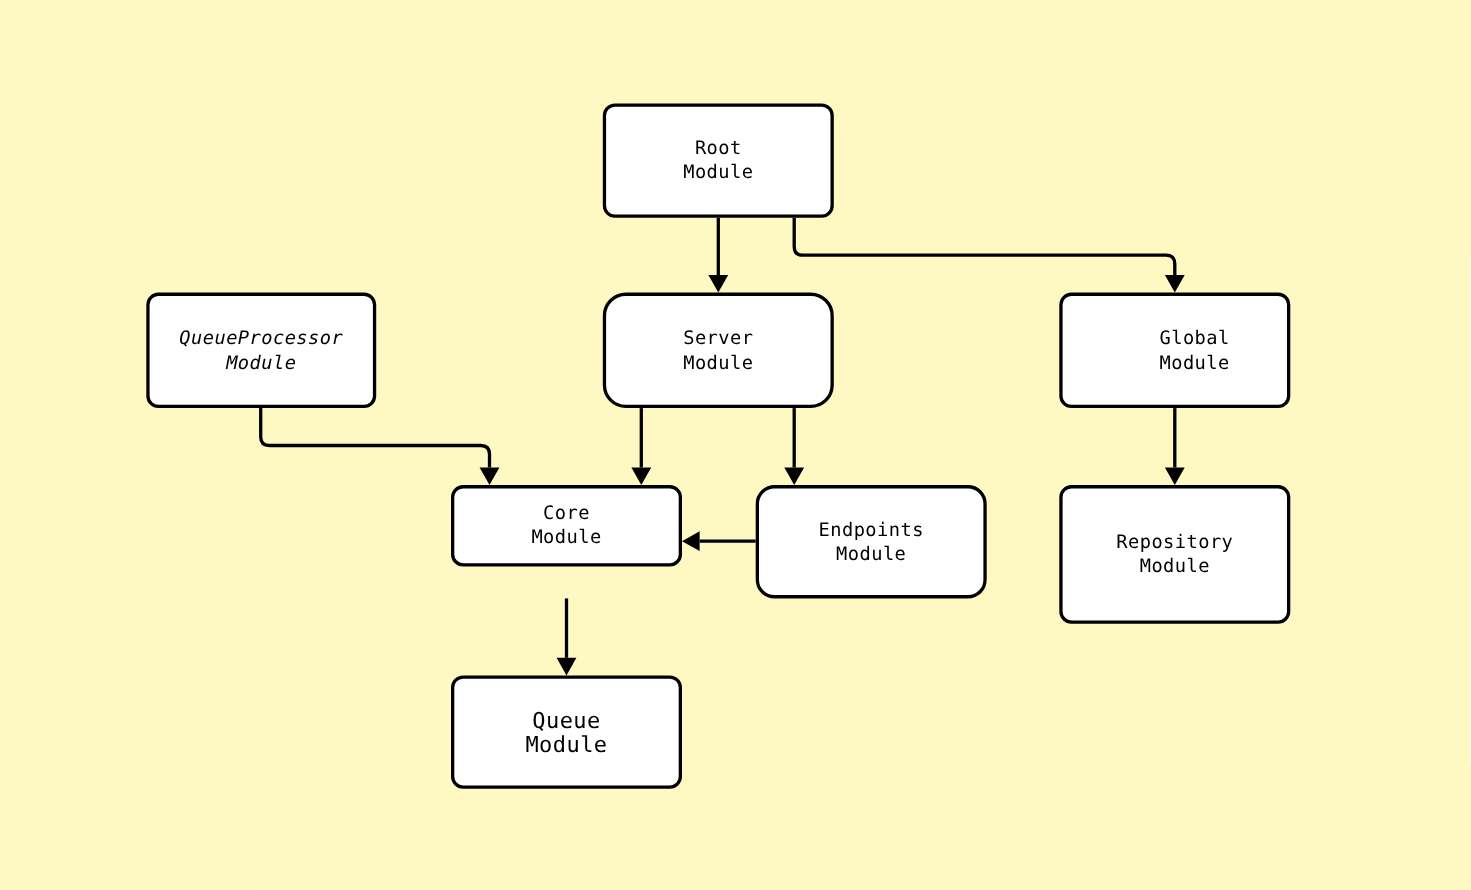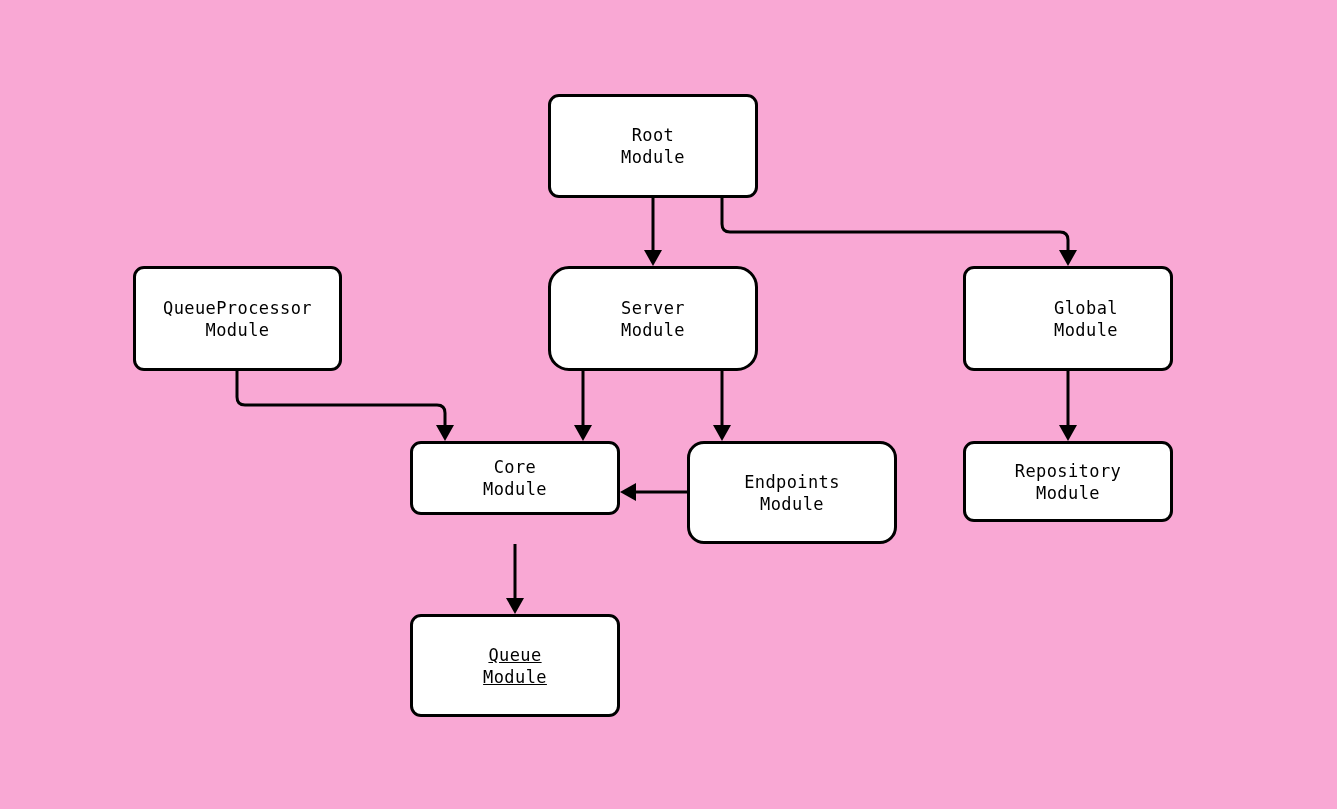--- a/index.html
+++ b/index.html
@@ -43,21 +43,21 @@
     z-index: 2;
   }
   .node-line {
     display: block;
     white-space: pre;
   }
 </style>
 </head>
 <body>
 
-<div id="canvas" style="background: #f9a8d4;">
+<div id="canvas" style="background: #fef9c3;">
   <svg id="edge-layer" viewBox="0 0 1337 809" xmlns="http://www.w3.org/2000/svg">
       <path d="M 653 198 L 653 250" fill="none" stroke="#000000" stroke-width="3" stroke-linecap="butt"></path>
       <polygon points="644,250 662,250 653,266" fill="#000000"></polygon>
       <path d="M 722 198 L 722 224 Q 722 232 730 232 L 1060 232 Q 1068 232 1068 240 L 1068 250" fill="none" stroke="#000000" stroke-width="3" stroke-linecap="butt"></path>
       <polygon points="1059,250 1077,250 1068,266" fill="#000000"></polygon>
       <path d="M 237 371 L 237 397 Q 237 405 245 405 L 437 405 Q 445 405 445 413 L 445 425" fill="none" stroke="#000000" stroke-width="3" stroke-linecap="butt"></path>
       <polygon points="436,425 454,425 445,441" fill="#000000"></polygon>
       <path d="M 583 371 L 583 425" fill="none" stroke="#000000" stroke-width="3" stroke-linecap="butt"></path>
       <polygon points="574,425 592,425 583,441" fill="#000000"></polygon>
       <path d="M 722 371 L 722 425" fill="none" stroke="#000000" stroke-width="3" stroke-linecap="butt"></path>
@@ -66,41 +66,41 @@
       <polygon points="1059,425 1077,425 1068,441" fill="#000000"></polygon>
       <path d="M 687 492 L 636 492" fill="none" stroke="#000000" stroke-width="3" stroke-linecap="butt"></path>
       <polygon points="636,483 636,501 620,492" fill="#000000"></polygon>
       <path d="M 515 544 L 515 598" fill="none" stroke="#000000" stroke-width="3" stroke-linecap="butt"></path>
       <polygon points="506,598 524,598 515,614" fill="#000000"></polygon>
     </svg>
 <div class="node" style="left: 548px; top: 94px; width: 210px; height: 104px; border-width: 3px; border-color: rgb(0, 0, 0); border-radius: 11px; color: rgb(0, 0, 0); font-size: 17px;">
       <span class="node-line">Root</span>
       <span class="node-line">Module</span>
     </div>
-    <div class="node" style="left: 133px; top: 266px; width: 209px; height: 105px; border-width: 3px; border-color: rgb(0, 0, 0); border-radius: 11px; color: rgb(0, 0, 0); font-size: 17px;">
+    <div class="node" style="left: 133px; top: 266px; width: 209px; height: 105px; border-width: 3px; border-color: rgb(0, 0, 0); border-radius: 11px; color: rgb(0, 0, 0); font-size: 17px; font-style: italic;">
       <span class="node-line">QueueProcessor</span>
       <span class="node-line">Module</span>
     </div>
     <div class="node" style="left: 548px; top: 266px; width: 210px; height: 105px; border-width: 3px; border-color: rgb(0, 0, 0); border-radius: 21px; color: rgb(0, 0, 0); font-size: 17px;">
       <span class="node-line">Server</span>
       <span class="node-line">Module</span>
     </div>
     <div class="node" style="left: 963px; top: 266px; width: 210px; height: 105px; border-width: 3px; border-color: rgb(0, 0, 0); border-radius: 11px; color: rgb(0, 0, 0); font-size: 17px; padding-left: 36px;">
       <span class="node-line">Global</span>
       <span class="node-line">Module</span>
     </div>
     <div class="node" style="left: 410px; top: 441px; width: 210px; height: 74px; border-width: 3px; border-color: rgb(0, 0, 0); border-radius: 11px; color: rgb(0, 0, 0); font-size: 17px;">
       <span class="node-line">Core</span>
       <span class="node-line">Module</span>
     </div>
     <div class="node" style="left: 687px; top: 441px; width: 210px; height: 103px; border-width: 3px; border-color: rgb(0, 0, 0); border-radius: 17px; color: rgb(0, 0, 0); font-size: 17px;">
       <span class="node-line">Endpoints</span>
       <span class="node-line">Module</span>
     </div>
-    <div class="node" style="left: 963px; top: 441px; width: 210px; height: 81px; border-width: 3px; border-color: rgb(0, 0, 0); border-radius: 11px; color: rgb(0, 0, 0); font-size: 17px;">
+    <div class="node" style="left: 963px; top: 441px; width: 210px; height: 126px; border-width: 3px; border-color: rgb(0, 0, 0); border-radius: 11px; color: rgb(0, 0, 0); font-size: 17px;">
       <span class="node-line">Repository</span>
       <span class="node-line">Module</span>
     </div>
-    <div class="node" style="left: 410px; top: 614px; width: 210px; height: 103px; border-width: 3px; border-color: rgb(0, 0, 0); border-radius: 11px; color: rgb(0, 0, 0); font-size: 17px; text-decoration: underline;">
+    <div class="node" style="left: 410px; top: 614px; width: 210px; height: 103px; border-width: 3px; border-color: rgb(0, 0, 0); border-radius: 11px; color: rgb(0, 0, 0); font-size: 20px;">
       <span class="node-line">Queue</span>
       <span class="node-line">Module</span>
     </div>
   </div>
 
 </body></html>

